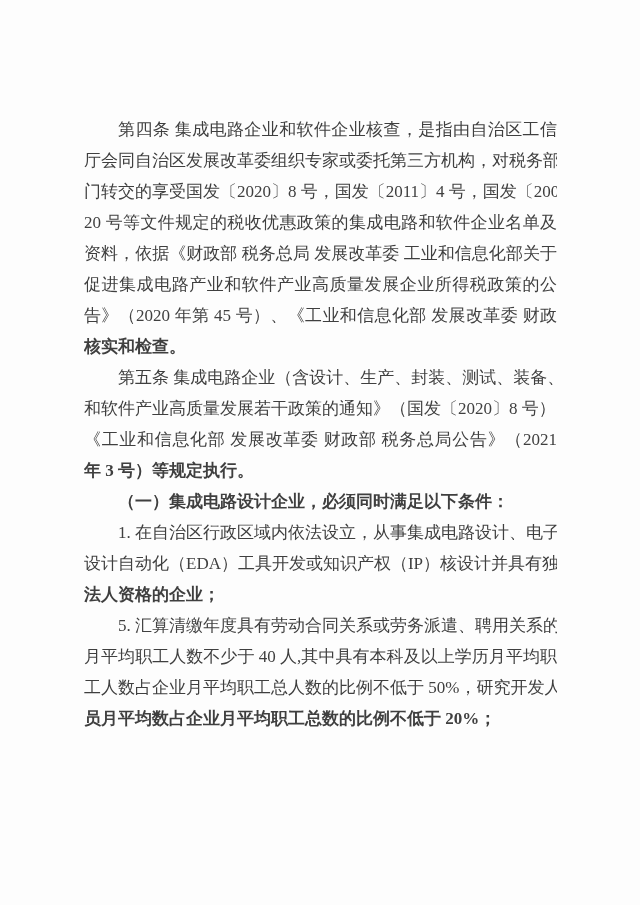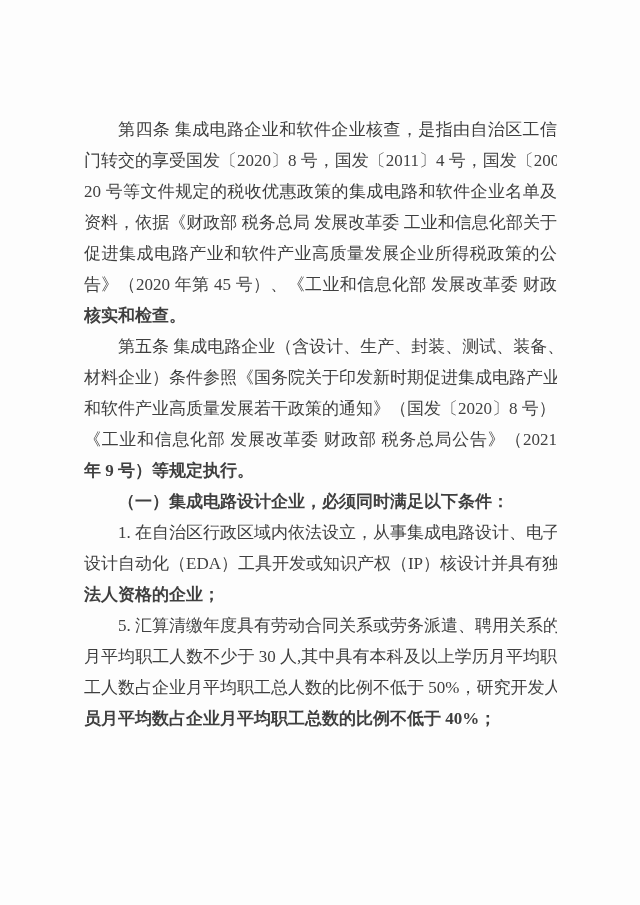--- a/index.html
+++ b/index.html
@@ -45,33 +45,33 @@
     text-align-last: left;
     font-weight: bold;
   }
 </style>
 </head>
 <body>
 
 <div class="page" style="background: rgb(253, 253, 253); border-radius: 7px;">
   <div class="text-block" style="color: rgb(63, 63, 63);">
     <div class="line indent">第四条 集成电路企业和软件企业核查，是指由自治区工信</div>
+    <div class="line">厅会同自治区发展改革委组织专家或委托第三方机构，对税务部</div>
     <div class="line">门转交的享受国发〔2020〕8 号，国发〔2011〕4 号，国发〔2000〕</div>
     <div class="line">20 号等文件规定的税收优惠政策的集成电路和软件企业名单及</div>
     <div class="line">资料，依据《财政部 税务总局 发展改革委 工业和信息化部关于</div>
     <div class="line">促进集成电路产业和软件产业高质量发展企业所得税政策的公</div>
     <div class="line">告》（2020 年第 45 号）、《工业和信息化部 发展改革委 财政</div>
     <div class="line para-end">核实和检查。</div>
     <div class="line indent">第五条 集成电路企业（含设计、生产、封装、测试、装备、</div>
-    <div class="line">材料企业）条件参照《国务院关于印发新时期促进集成电路产业</div>
     <div class="line">和软件产业高质量发展若干政策的通知》（国发〔2020〕8 号）、</div>
     <div class="line">《工业和信息化部 发展改革委 财政部 税务总局公告》（2021</div>
-    <div class="line para-end">年 9 号）等规定执行。</div>
+    <div class="line para-end">年 3 号）等规定执行。</div>
     <div class="line indent para-end">（一）集成电路设计企业，必须同时满足以下条件：</div>
     <div class="line indent">1. 在自治区行政区域内依法设立，从事集成电路设计、电子</div>
     <div class="line">设计自动化（EDA）工具开发或知识产权（IP）核设计并具有独立</div>
     <div class="line para-end">法人资格的企业；</div>
     <div class="line indent">5. 汇算清缴年度具有劳动合同关系或劳务派遣、聘用关系的</div>
-    <div class="line">月平均职工人数不少于 30 人,其中具有本科及以上学历月平均职</div>
+    <div class="line">月平均职工人数不少于 40 人,其中具有本科及以上学历月平均职</div>
     <div class="line">工人数占企业月平均职工总人数的比例不低于 50%，研究开发人</div>
-    <div class="line para-end">员月平均数占企业月平均职工总数的比例不低于 40%；</div>
+    <div class="line para-end">员月平均数占企业月平均职工总数的比例不低于 20%；</div>
   </div>
 </div>
 
 </body></html>

